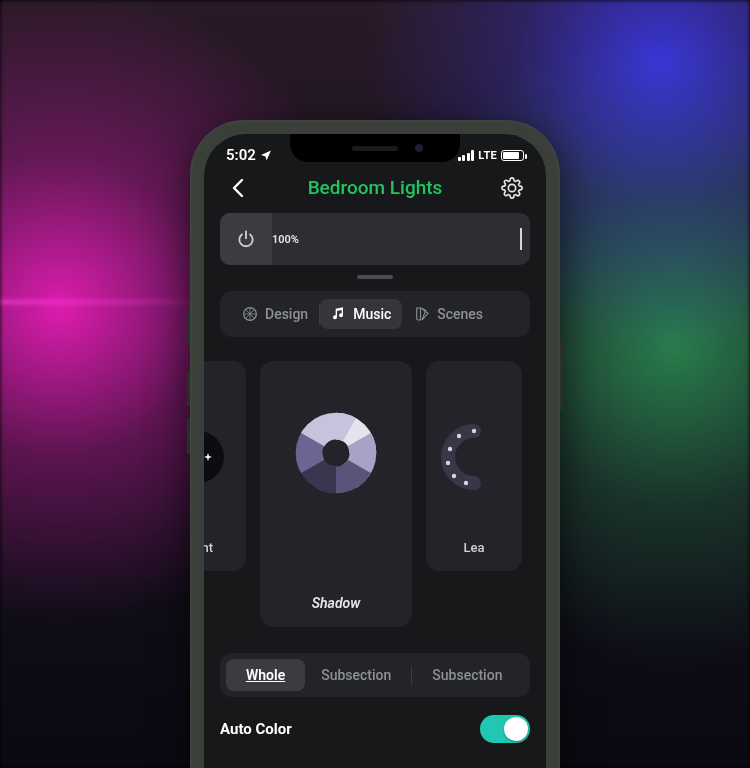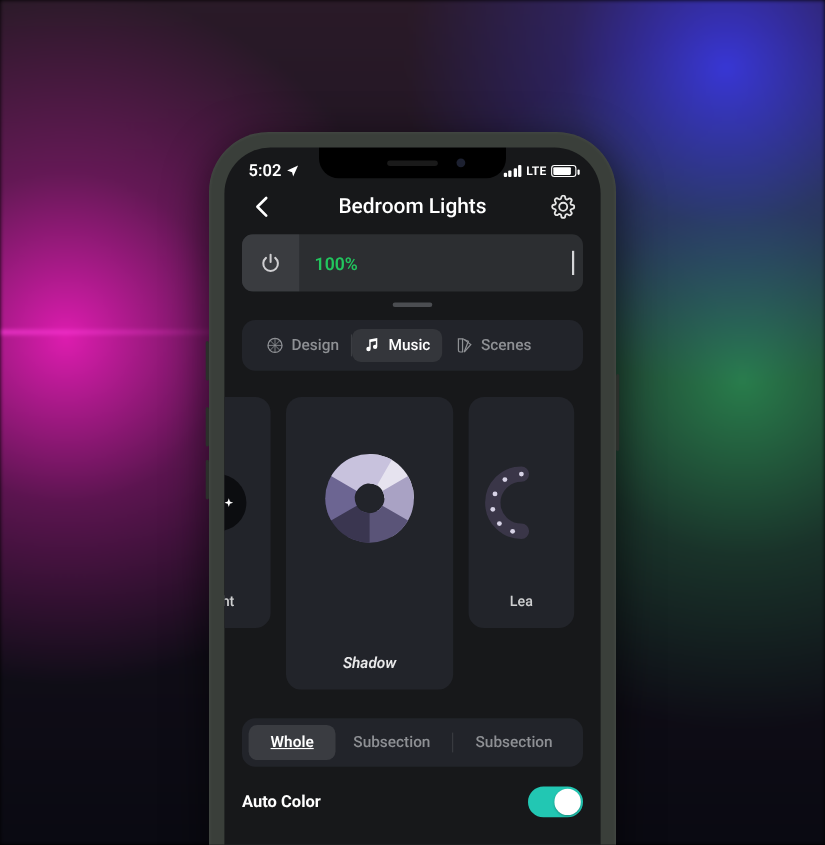--- a/index.html
+++ b/index.html
@@ -88,41 +88,41 @@
   .battery { width:23px; height:11px; border:1.5px solid #fff; border-radius:3px; position:relative;}
   .battery::after { content:""; position:absolute; right:-4px; top:3px; width:2px; height:5px; background:#fff; border-radius:1px;}
   .battery-fill { position:absolute; left:1px; top:1px; bottom:1px; width:75%; background:#fff; border-radius:1px;}
   .loc-arrow { display:inline-block; transform: rotate(0deg); font-size:13px;}
   
   .header {
     display:flex; align-items:center; justify-content:space-between;
     padding: 10px 20px 14px;
   }
   .header .back { width:28px; display:flex; justify-content:center;}
-  .header .title { font-size:19px; font-weight:500; color:#ffffff;}
+  .header .title { font-size:19px; font-weight:500; color:#22c55e;}
   .header .gear { width:28px; display:flex; justify-content:center;}
   svg.ico { display:block; }
   
   .brightness {
     margin: 0 16px;
     background:#2c2e31;
     border-radius:10px;
     display:flex; align-items:center;
     height:52px;
     overflow:hidden;
     position:relative;
   }
   .power-btn {
     width:52px; height:52px;
     background:#3a3c40;
     display:flex; align-items:center; justify-content:center;
     flex-shrink:0;
   }
   .brightness-track { flex:1; position:relative; height:100%; display:flex; align-items:center;}
-  .bright-label { position:absolute; left:14px; font-size:16px; font-weight:600; color:#22c55e;}
+  .bright-label { position:absolute; left:0; font-size:11px; font-weight:600; color:#e5e5e5;}
   .bright-cursor { position:absolute; right:8px; width:2px; height:22px; background:#d5d6d8;}
   .grabber { width:36px; height:4px; background:#4b4d51; border-radius:2px; margin:10px auto 12px;}
   
   .content { margin: 0 16px; }
   .seg {
     background:#22242a;
     border-radius:12px;
     display:flex; align-items:center;
     padding:7px 10px;
     gap:0;

